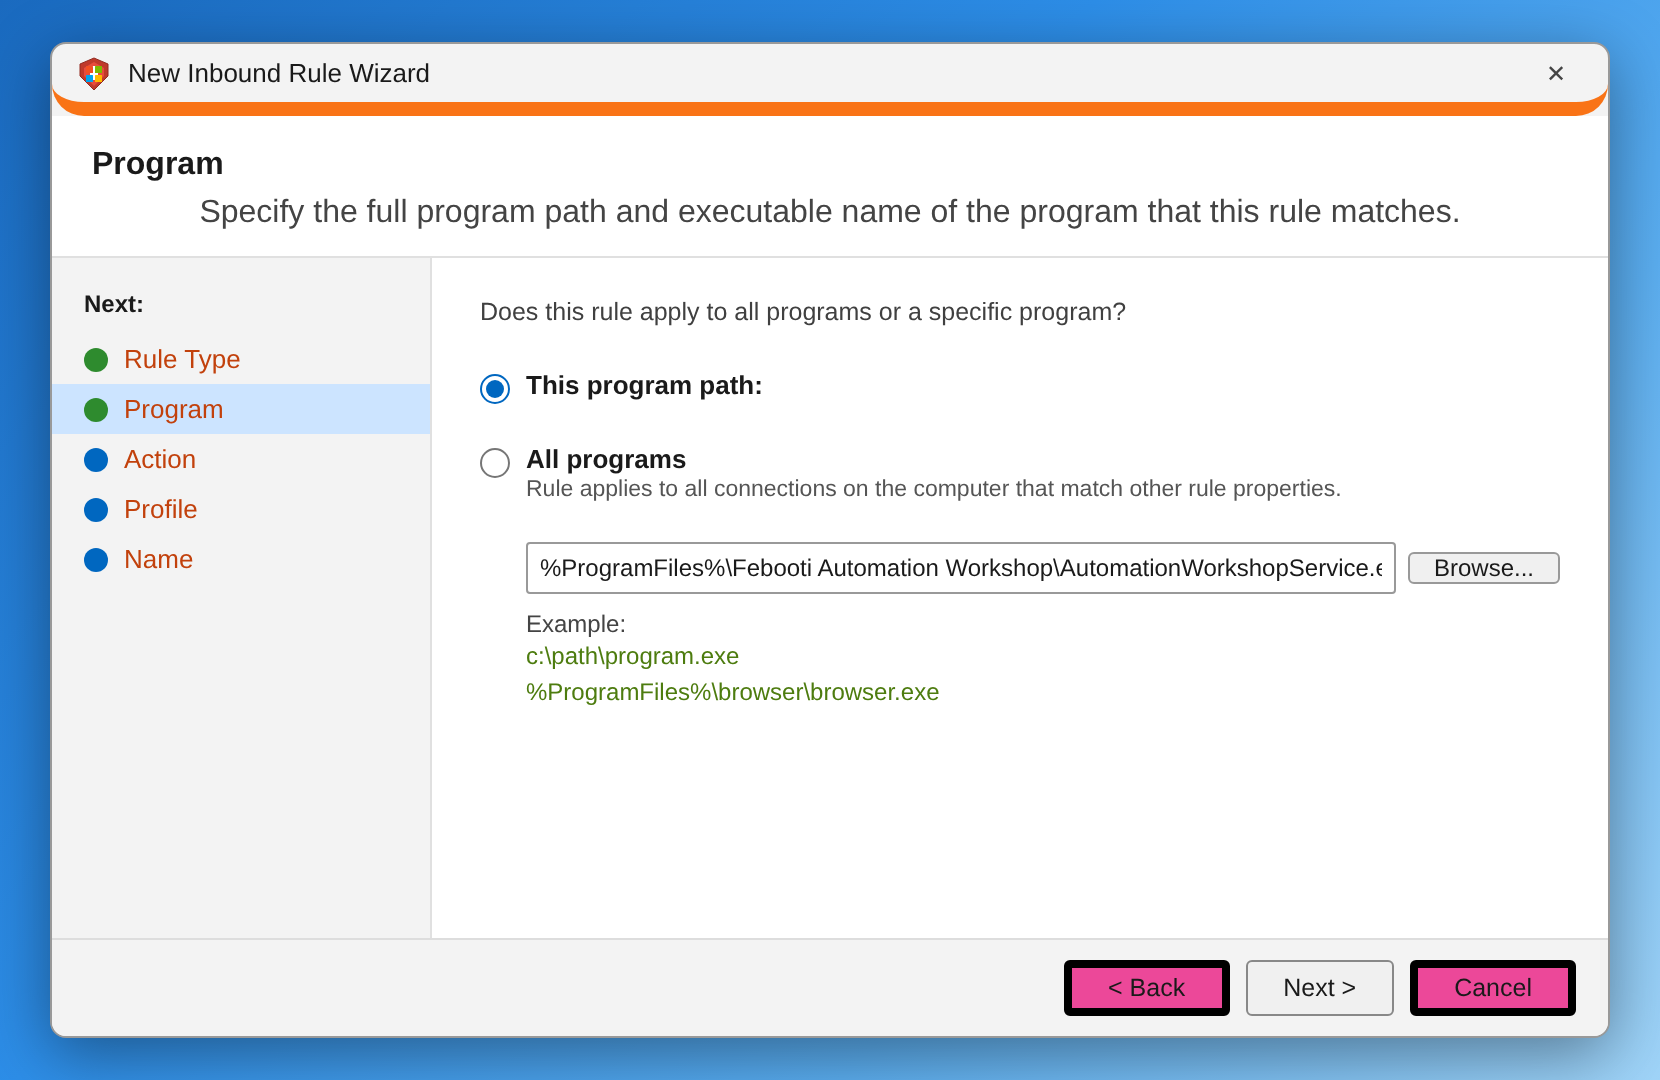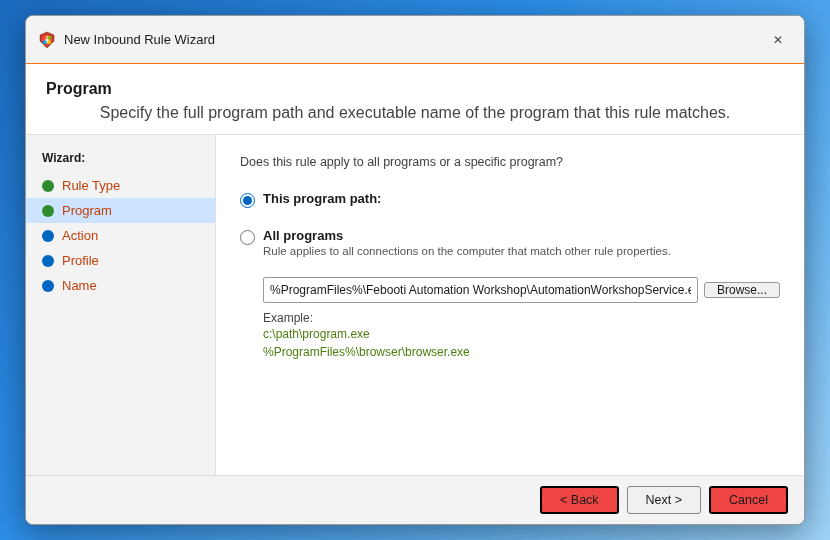--- a/index.html
+++ b/index.html
@@ -19,25 +19,26 @@
       width: 780px;
       background: #f3f3f3;
       border: 1px solid #999;
       border-radius: 8px;
       box-shadow: 0 8px 32px rgba(0,0,0,0.4);
       overflow: hidden;
     }
 
     .title-bar {
       background: #f3f3f3;
-      border-bottom: 1px solid #f97316;
+      border-bottom: 7px solid #f97316;
       display: flex;
       align-items: center;
       padding: 8px 12px;
-      height: 48px;
+      height: 36px;
+      border-radius: 16px;
     }
 
     .title-bar-icon {
       width: 18px;
       height: 18px;
       margin-right: 8px;
       display: flex;
       align-items: center;
       justify-content: center;
     }
@@ -237,26 +238,26 @@
       padding: 10px 16px;
       display: flex;
       justify-content: flex-end;
       gap: 8px;
     }
 
     .footer-btn {
       height: 28px;
       padding: 0 18px;
       border-radius: 3px;
-      border: 2px solid #000000;
+      border: 4px solid #000000;
       cursor: pointer;
       font-size: 12.5px;
       font-family: 'Segoe UI', sans-serif;
       color: #1a1a1a;
-      background: #ef4444;
+      background: #ec4899;
     }
 
     .footer-btn.primary {
       background: #f0f0f0;
       border: 1px solid #888;
     }
   </style>
 </head>
 <body>
 
@@ -282,21 +283,21 @@
   </div>
 
   <div class="dialog-header">
     <div class="dialog-header-title">Program</div>
     <div class="dialog-header-desc">Specify the full program path and executable name of the program that this rule matches.</div>
   </div>
 
   <div class="dialog-body">
 
     <div class="steps-panel">
-      <div class="steps-label">Wizard:</div>
+      <div class="steps-label">Next:</div>
 
       <div class="step-item">
         <div class="step-dot green"></div>
         <span class="step-text">Rule Type</span>
       </div>
 
       <div class="step-item active">
         <div class="step-dot green"></div>
         <span class="step-text">Program</span>
       </div>

